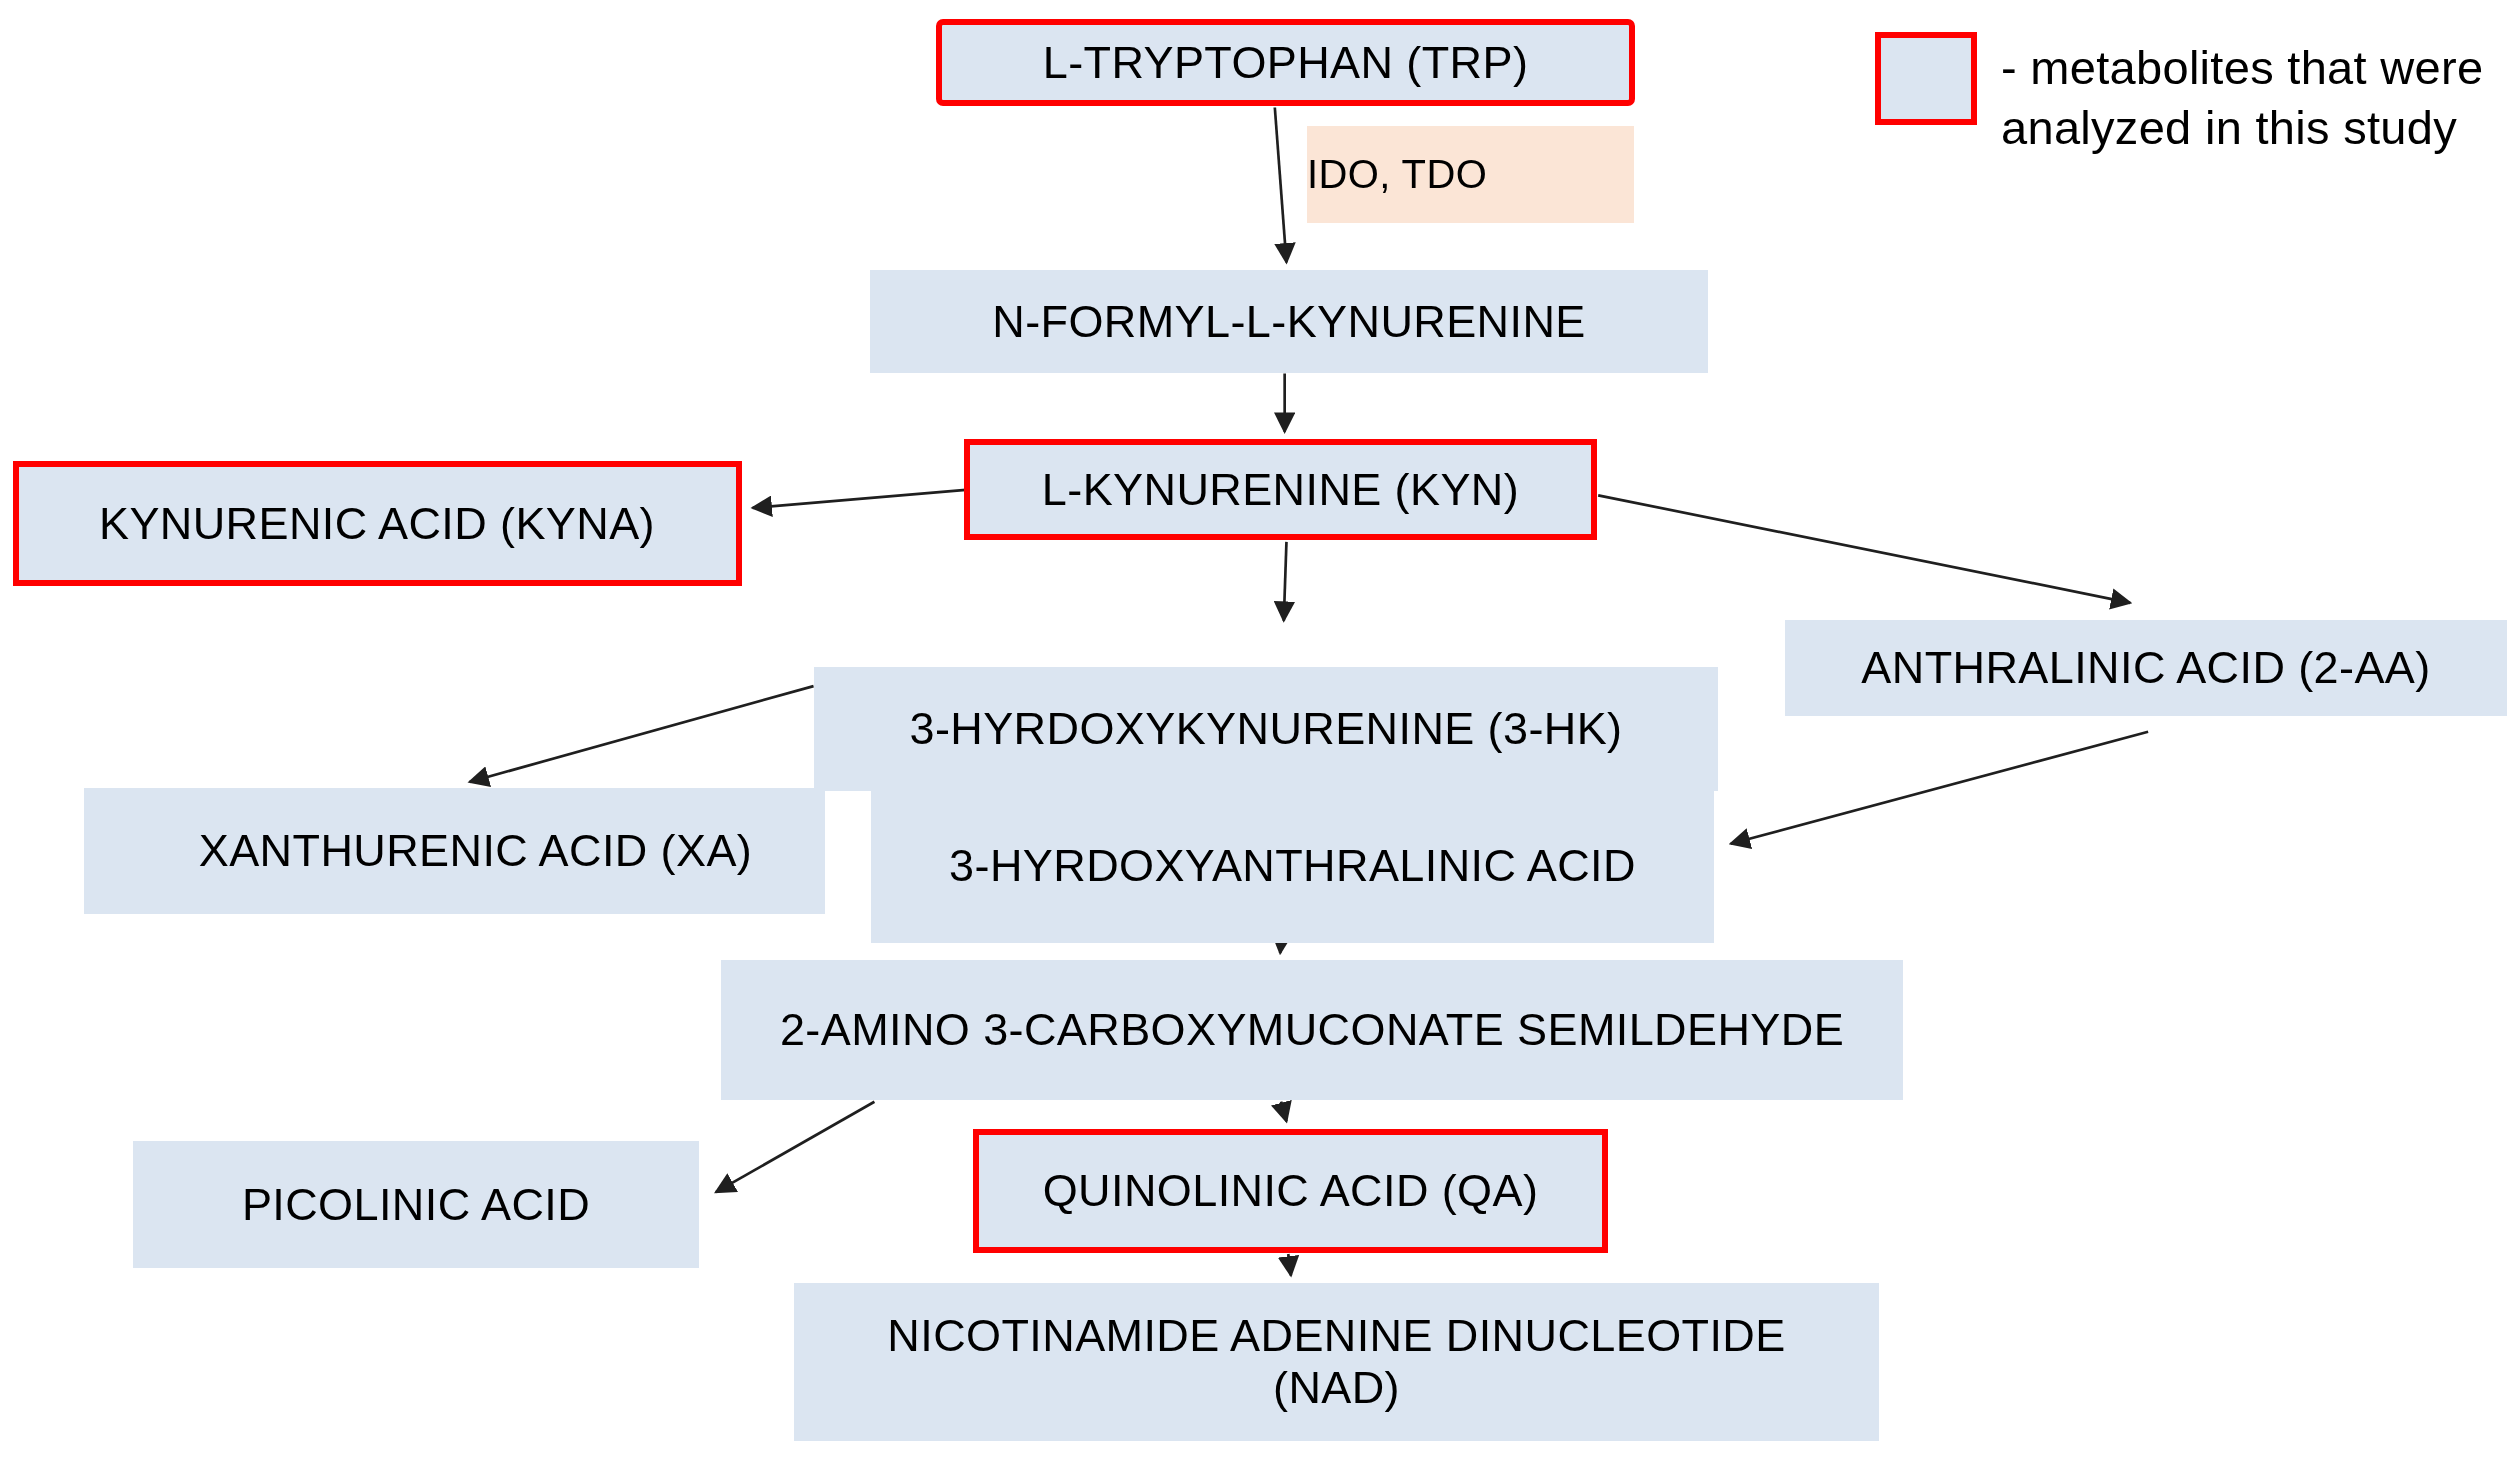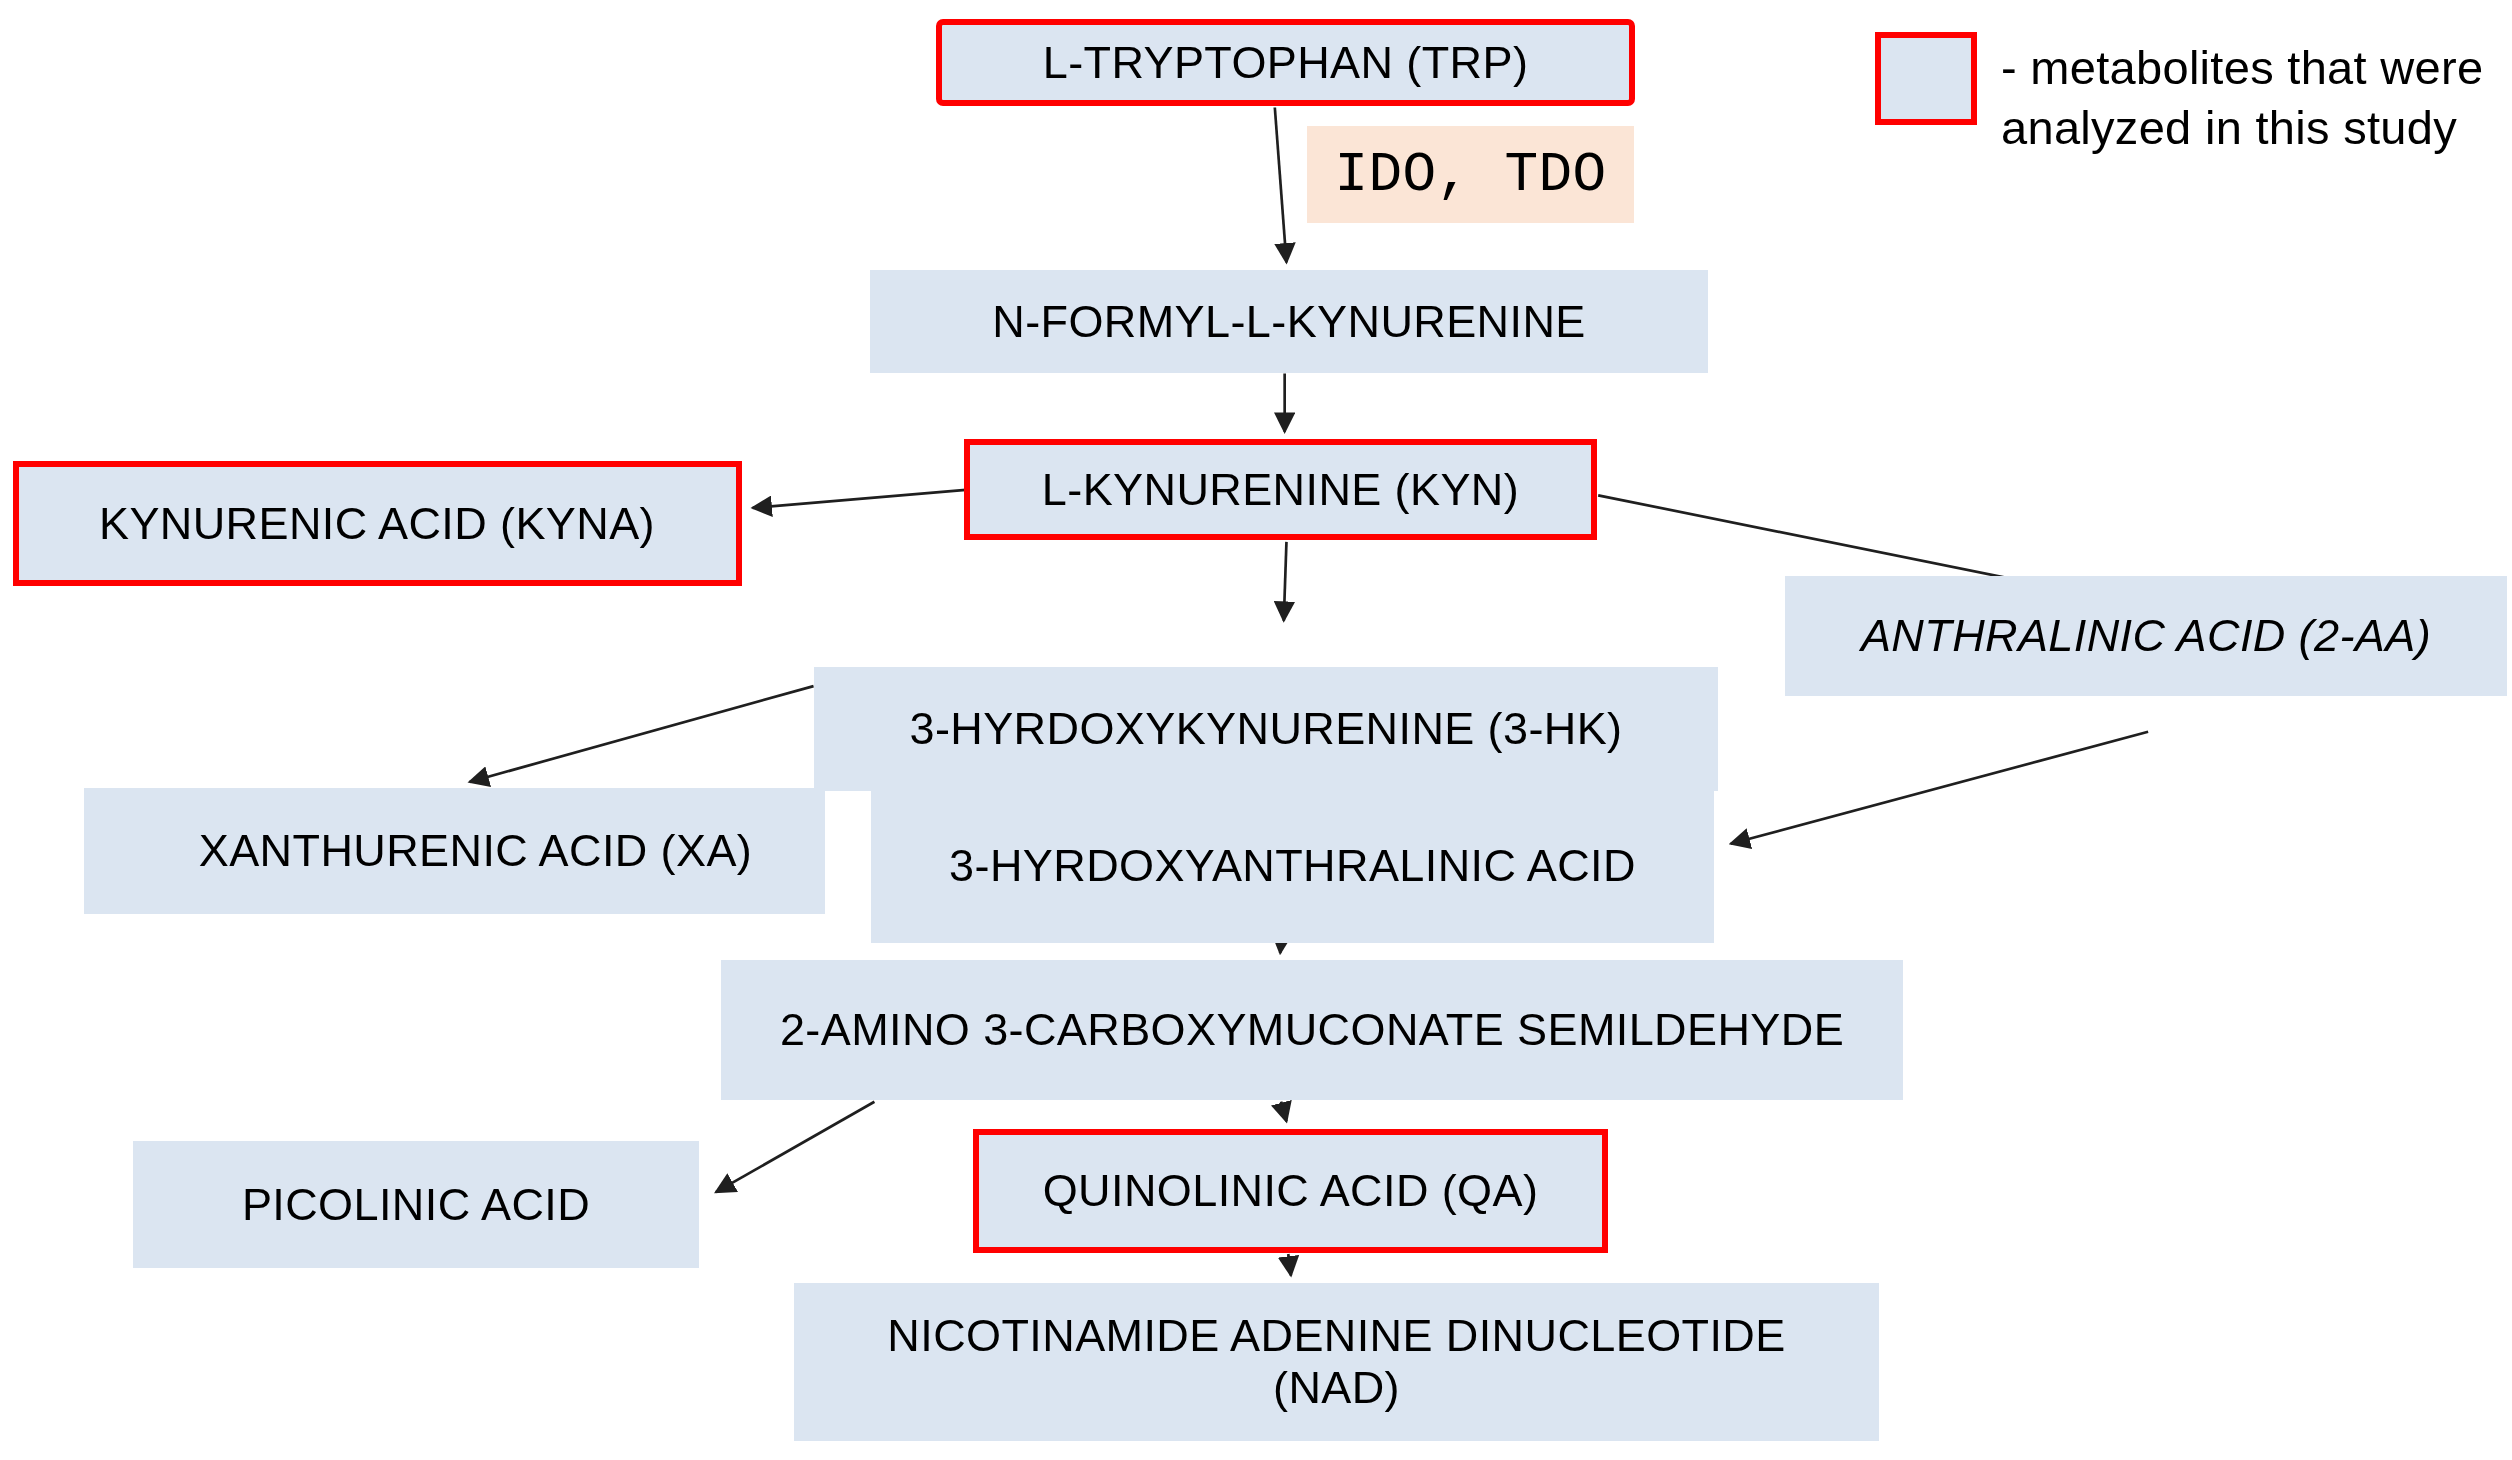--- a/index.html
+++ b/index.html
@@ -34,25 +34,24 @@
   }
   .node.two-line {
     flex-direction: column;
   }
   .enzyme {
     position: absolute;
     box-sizing: border-box;
     background: var(--enzyme-fill, #fbe5d6);
     display: flex;
     align-items: center;
-    justify-content: center;
-    font-size: 56px;
+    justify-content: flex-start;
+    font-size: 40px;
     letter-spacing: 0.4px;
     color: #000000;
-    font-family: Liberation Mono, monospace;
   }
   .legend-swatch {
     position: absolute;
     box-sizing: border-box;
     background: var(--metabolite-fill, #dbe5f1);
     border: 6.3px solid var(--analyzed-border, #ff0000);
   }
   .legend-text {
     position: absolute;
     font-size: 47px;
@@ -114,21 +113,21 @@
   </div>
 
   <div class="node analyzed" style="left:12.5px; top:461px; width:729px; height:125px;">
     <span>KYNURENIC ACID (KYNA)</span>
   </div>
 
   <div class="node" style="left:814px; top:627px; width:904px; height:124px;margin-top:40px;">
     <span>3-HYRDOXYKYNURENINE (3-HK)</span>
   </div>
 
-  <div class="node" style="left:1785px; top:576px; width:722px; height:120px;font-style:italic;">
+  <div class="node" style="left:1785px; top:620px; width:722px; height:96px;">
     <span>ANTHRALINIC ACID (2-AA)</span>
   </div>
 
   <div class="node" style="left:84px; top:788px; width:741px; height:126px;padding-left:42px;">
     <span>XANTHURENIC ACID (XA)</span>
   </div>
 
   <div class="node" style="left:871px; top:789px; width:843px; height:154px;">
     <span>3-HYRDOXYANTHRALINIC ACID</span>
   </div>

